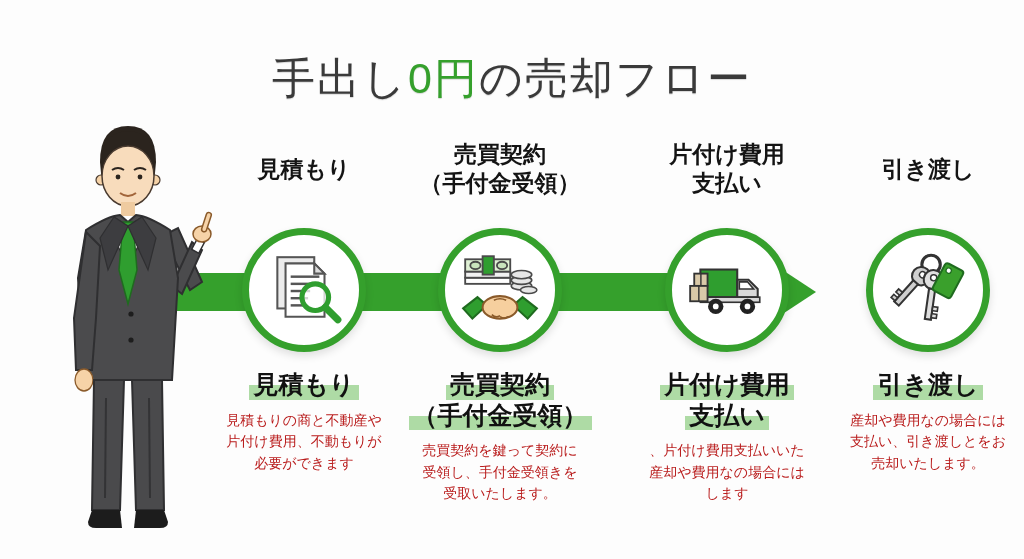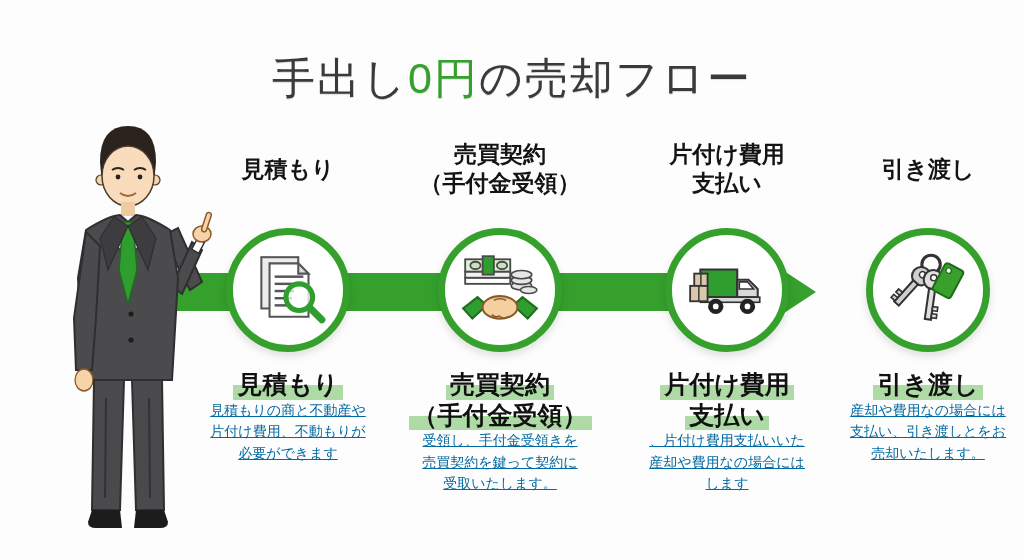--- a/index.html
+++ b/index.html
@@ -35,21 +35,21 @@
   }
   .flow-arrowhead{
     position:absolute;left:752px;top:250px;width:0;height:0;z-index:1;
     border-top:42px solid transparent;
     border-bottom:42px solid transparent;
     border-left:64px solid var(--green);
   }
 
   
   .step{position:absolute;top:138px;width:200px;text-align:center;z-index:2;}
-  .step-1{left:188px;} .step-2{left:400px;} .step-3{left:627px;} .step-4{left:828px;}
+  .step-1{left:204px;} .step-2{left:400px;} .step-3{left:627px;} .step-4{left:828px;}
 
   .step-header{
     height:62px;display:flex;flex-direction:column;justify-content:center;
     font-size:23px;font-weight:800;color:#141414;line-height:1.25;
   }
   .step-header span:empty{display:none;}
 
   .circle{
     width:124px;height:124px;margin:28px auto 0;
     background:#ffffff;border:7px solid var(--green);border-radius:50%;
@@ -63,21 +63,21 @@
   }
   .step-label .hl{
     background:linear-gradient(to bottom, transparent 52%, var(--light_green) 52%);
     padding:0 4px;
   }
   .step-label .hl:empty{display:none;}
   .step-label span{display:inline-block;}
   .step-label .line{display:block;}
 
   .step-desc{
-    margin-top:0;font-size:14px;color:#0369a1;line-height:1.55;text-decoration:underline;
+    margin-top:10px;font-size:14px;color:#b91c1c;line-height:1.55;
   }
   .step-desc span{display:block;}
   .step-desc span:empty{display:none;}
 </style>
 </head>
 <body>
 
 <div class="canvas">
 
   <h1 class="title"><span>手出し</span><span class="green">0円</span><span>の売却フロー</span></h1>
@@ -201,22 +201,22 @@
           <path d="M42,68 q4,3 8,0"></path>
           <path d="M36,52 q6,-3 12,0"></path>
         </g>
       </svg>
     </div>
     <div class="step-label">
       <span class="line"><span class="hl">売買契約</span></span>
       <span class="line"><span class="hl">（手付金受領）</span></span>
     </div>
     <div class="step-desc">
+      <span>売買契約を鍵って契約に</span>
       <span>受領し、手付金受領きを</span>
-      <span>売買契約を鍵って契約に</span>
       <span>受取いたします。</span>
     </div>
   </div>
 
   <div class="step step-3">
     <div class="step-header">
       <span>片付け費用</span>
       <span>支払い</span>
     </div>
     <div class="circle">

